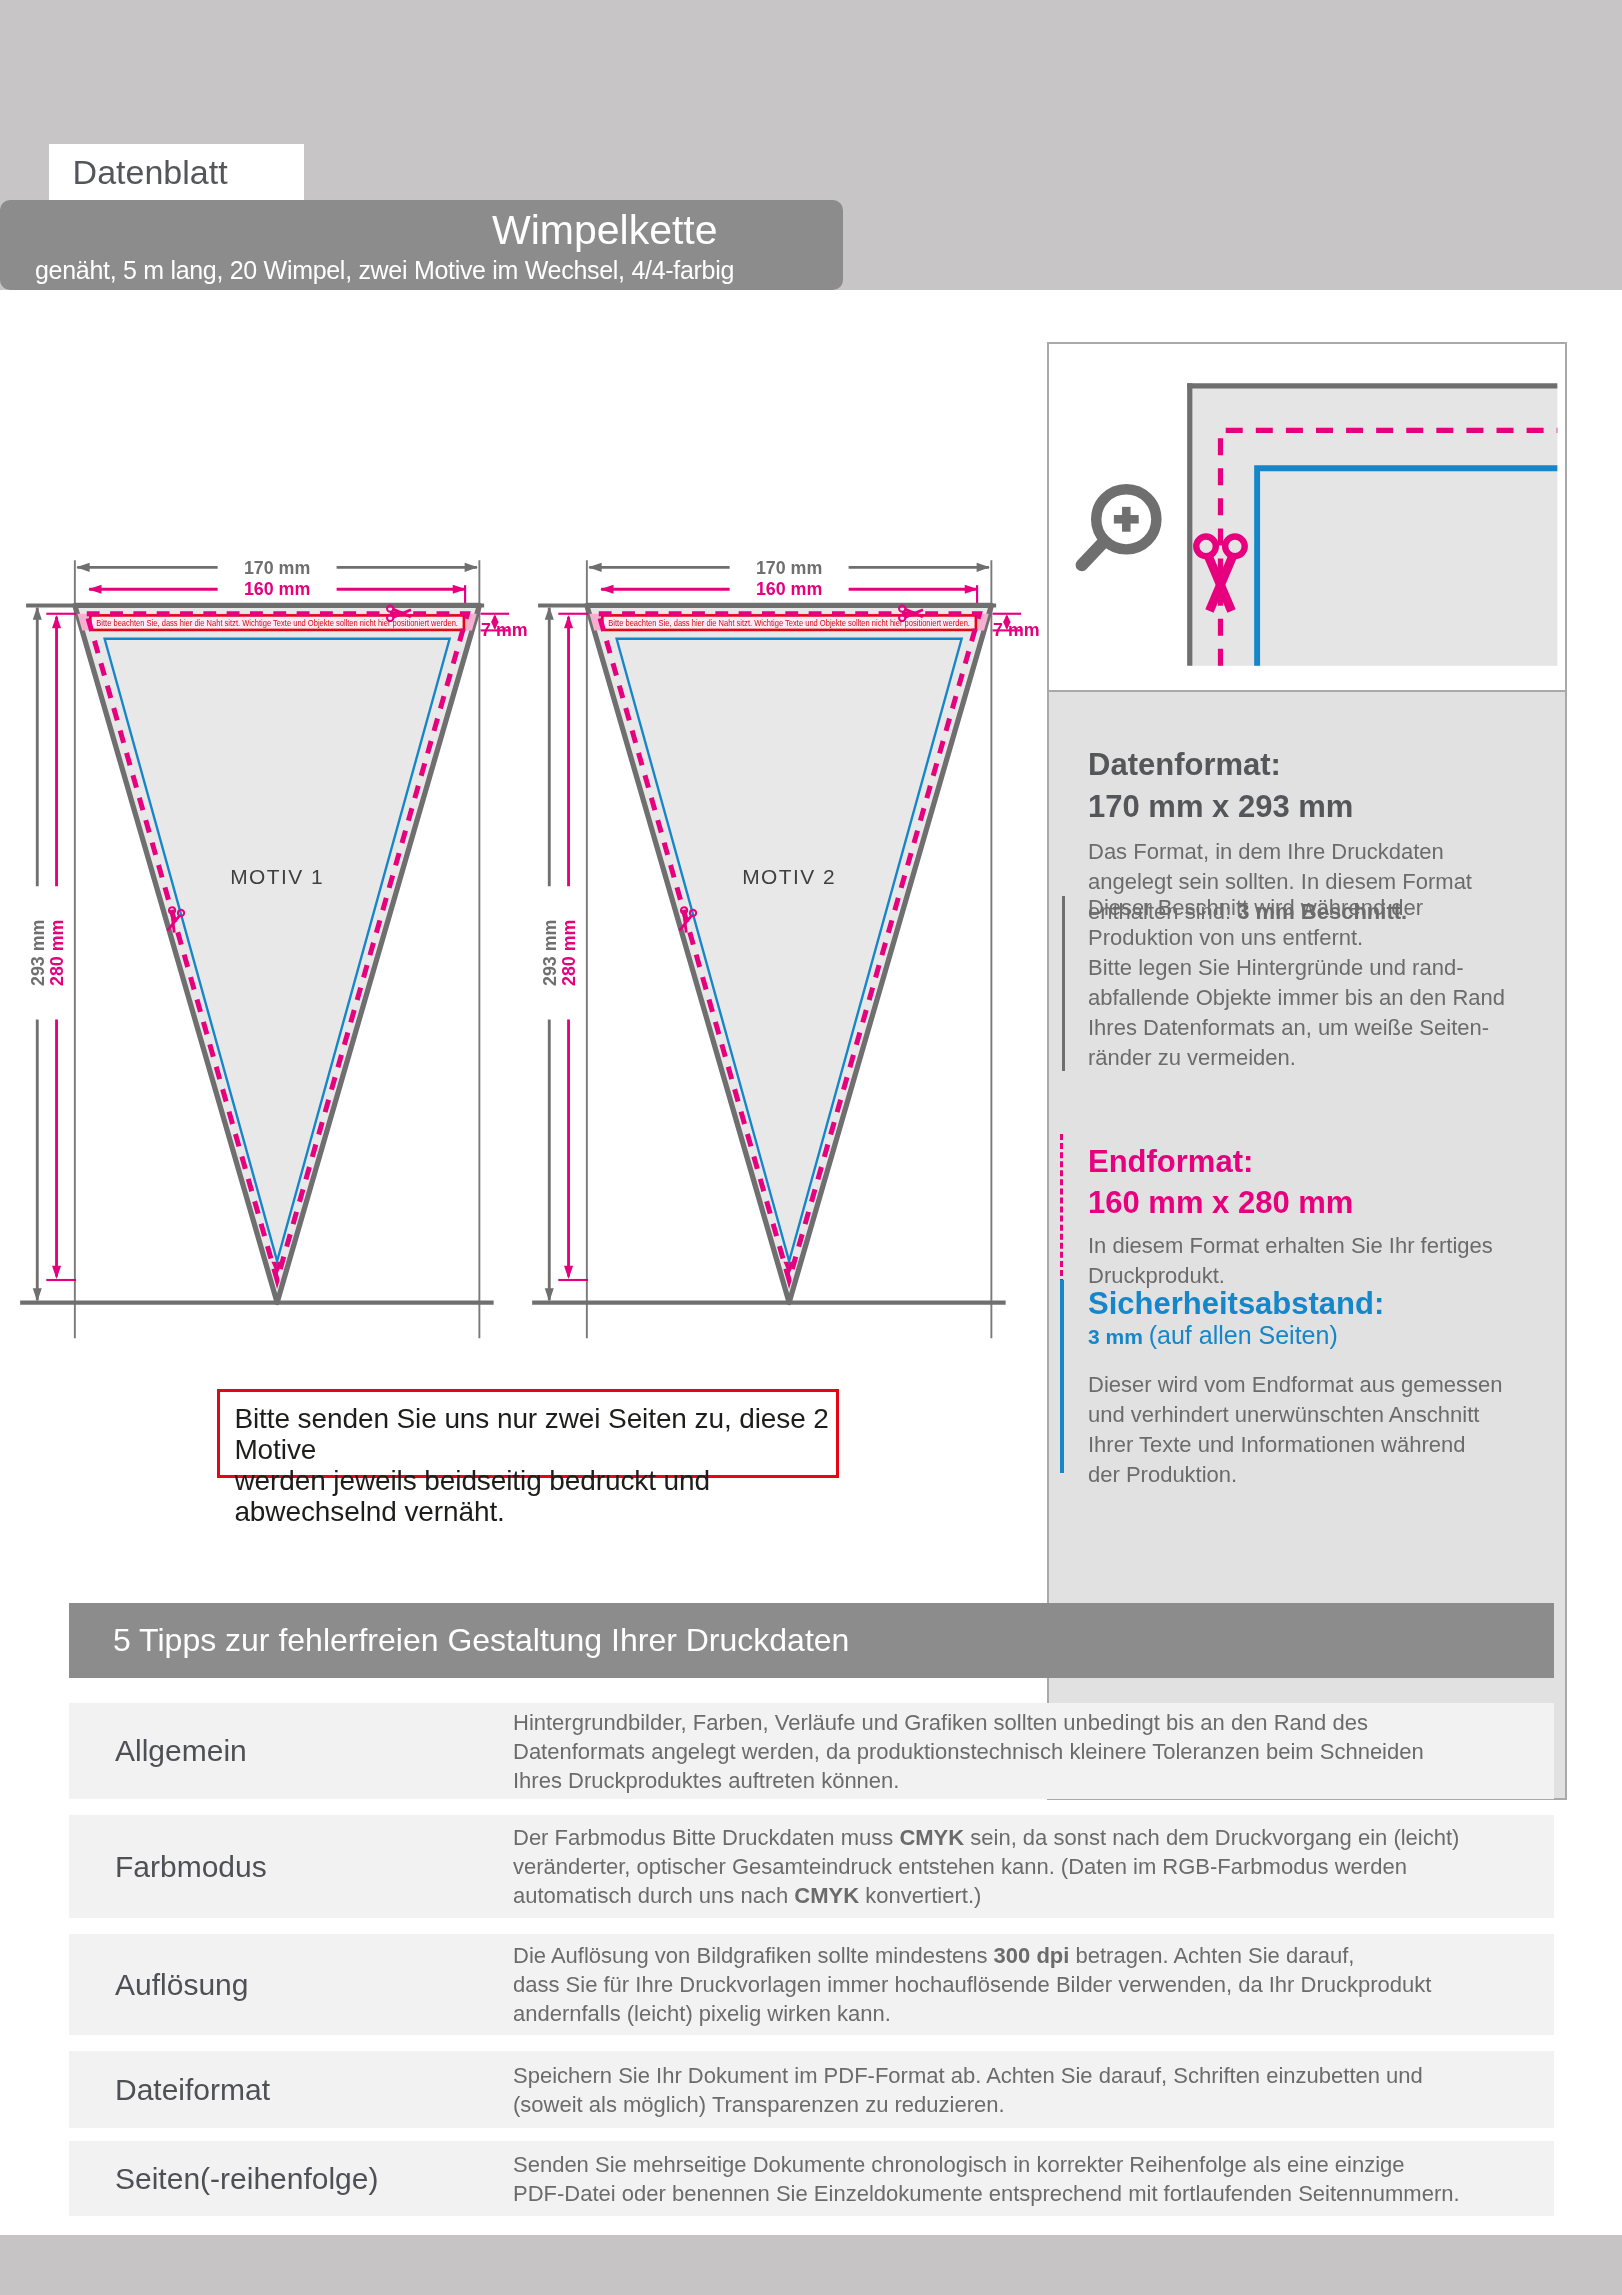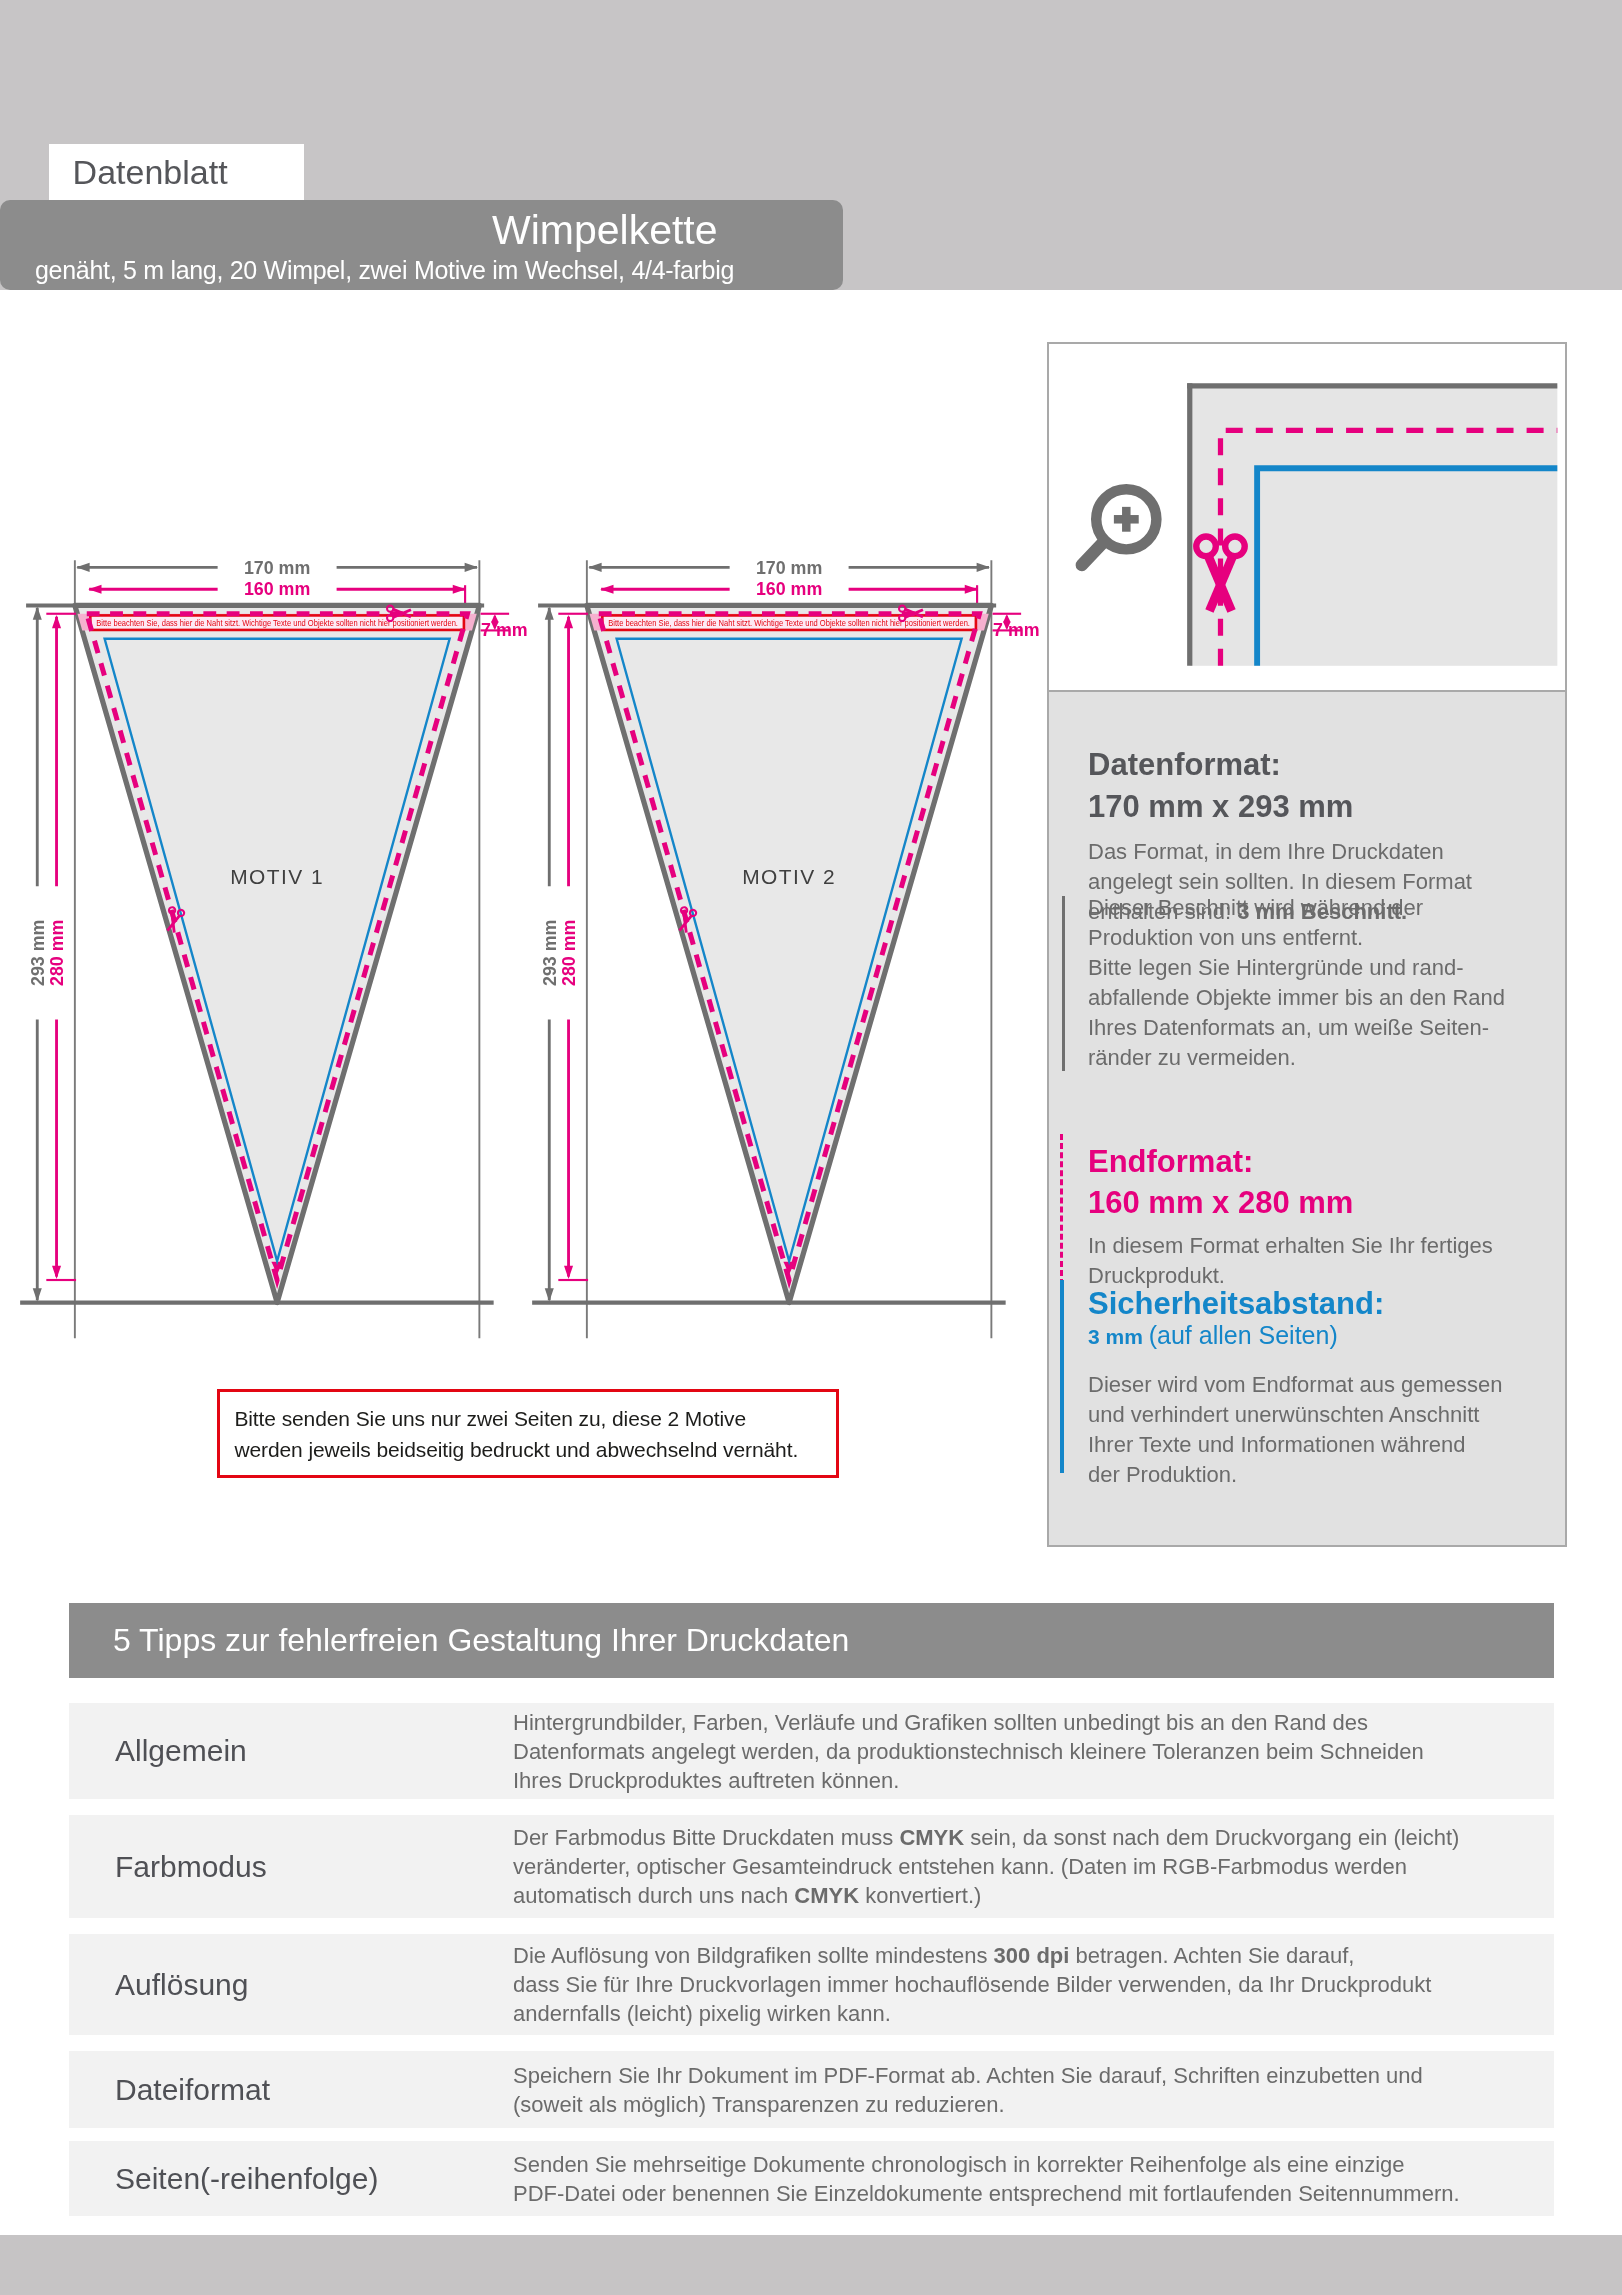--- a/index.html
+++ b/index.html
@@ -41,38 +41,38 @@
   
   .detail-box{position:absolute;left:1047px;top:342px;width:520px;height:351px;background:#ffffff;
               border:2.6px solid #a9a9a9;box-sizing:border-box;}
   svg .dgray{fill:#e5e5e5;}
   svg .dline{stroke:var(--line_gray);stroke-width:8;}
   svg .ddash{stroke:var(--magenta);stroke-width:8;fill:none;stroke-dasharray:26 20;}
   svg .dblue{stroke:var(--blue);stroke-width:9;fill:none;}
   svg .mag{stroke:var(--line_gray);fill:none;}
 
   
-  .info-panel{position:absolute;left:1047px;top:690px;width:520px;height:857px;background:var(--panel_gray);
+  .info-panel{position:absolute;left:1047px;top:690px;width:520px;height:1110px;background:var(--panel_gray);
               border:2px solid #a9a9a9;box-sizing:border-box;}
   .info-panel .hd{position:absolute;left:39px;font-size:31px;font-weight:bold;white-space:nowrap;}
   .info-panel .gray-hd{color:#55565a;}
   .info-panel .mag-hd{color:var(--magenta);}
   .info-panel .blue-hd{color:var(--blue);}
   .info-panel .body{position:absolute;left:39px;font-size:22px;line-height:30px;color:#6b6b6b;white-space:pre-line;}
   .bar-gray{position:absolute;left:13px;top:204px;width:3.3px;height:175px;background:var(--line_gray);}
   .bar-dashed{position:absolute;left:10.5px;top:442px;height:151px;width:0;border-left:3.3px dashed var(--magenta);}
   .bar-blue{position:absolute;left:11px;top:588px;width:3.9px;height:193px;background:var(--blue);}
   .value-line{position:absolute;left:39px;top:629px;color:var(--blue);white-space:nowrap;}
   .value-line b{font-size:21px;}
   .value-line span{font-size:25px;}
 
   
   .note-box{position:absolute;left:217px;top:1389px;width:622px;height:89px;background:#ffffff;
             border:3.3px solid var(--red);box-sizing:border-box;}
-  .note-box div{padding:10.5px 0 0 14.4px;font-size:21px;line-height:31px;letter-spacing:-0.1px;color:#1d1d1b;white-space:pre-line;}
+  .note-box div{padding:10.5px 0 0 14.4px;font-size:28px;line-height:31px;letter-spacing:-0.1px;color:#1d1d1b;white-space:pre-line;}
 
   
   .tips-heading{position:absolute;left:69px;top:1603px;width:1485px;height:75px;background:var(--band_gray);}
   .tips-heading span{display:block;padding-left:44px;line-height:75px;font-size:32px;color:#ffffff;}
   .tip-row{position:absolute;left:69px;width:1485px;background:var(--row_gray);display:flex;align-items:center;}
   .tip-label{position:absolute;left:46px;font-size:30px;color:#4f5055;white-space:nowrap;}
   .tip-desc{margin-left:444px;font-size:22px;line-height:29px;color:#6b6b6b;white-space:pre-line;}
   #row-allgemein{top:1703px;height:96px;}
   #row-farbmodus{top:1815px;height:103px;}
   #row-aufloesung{top:1934px;height:101px;}

